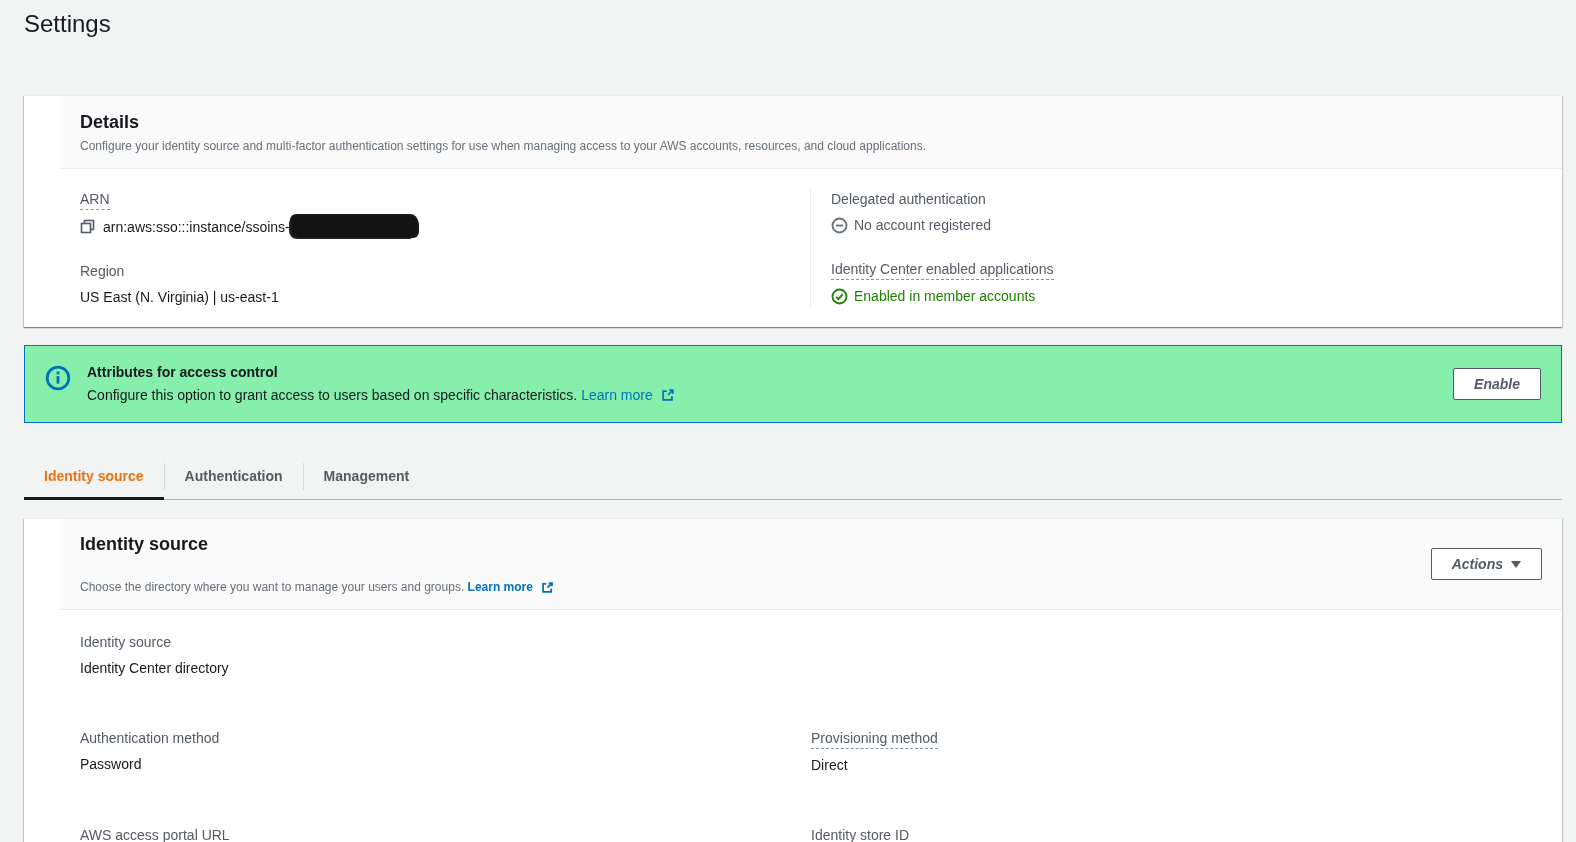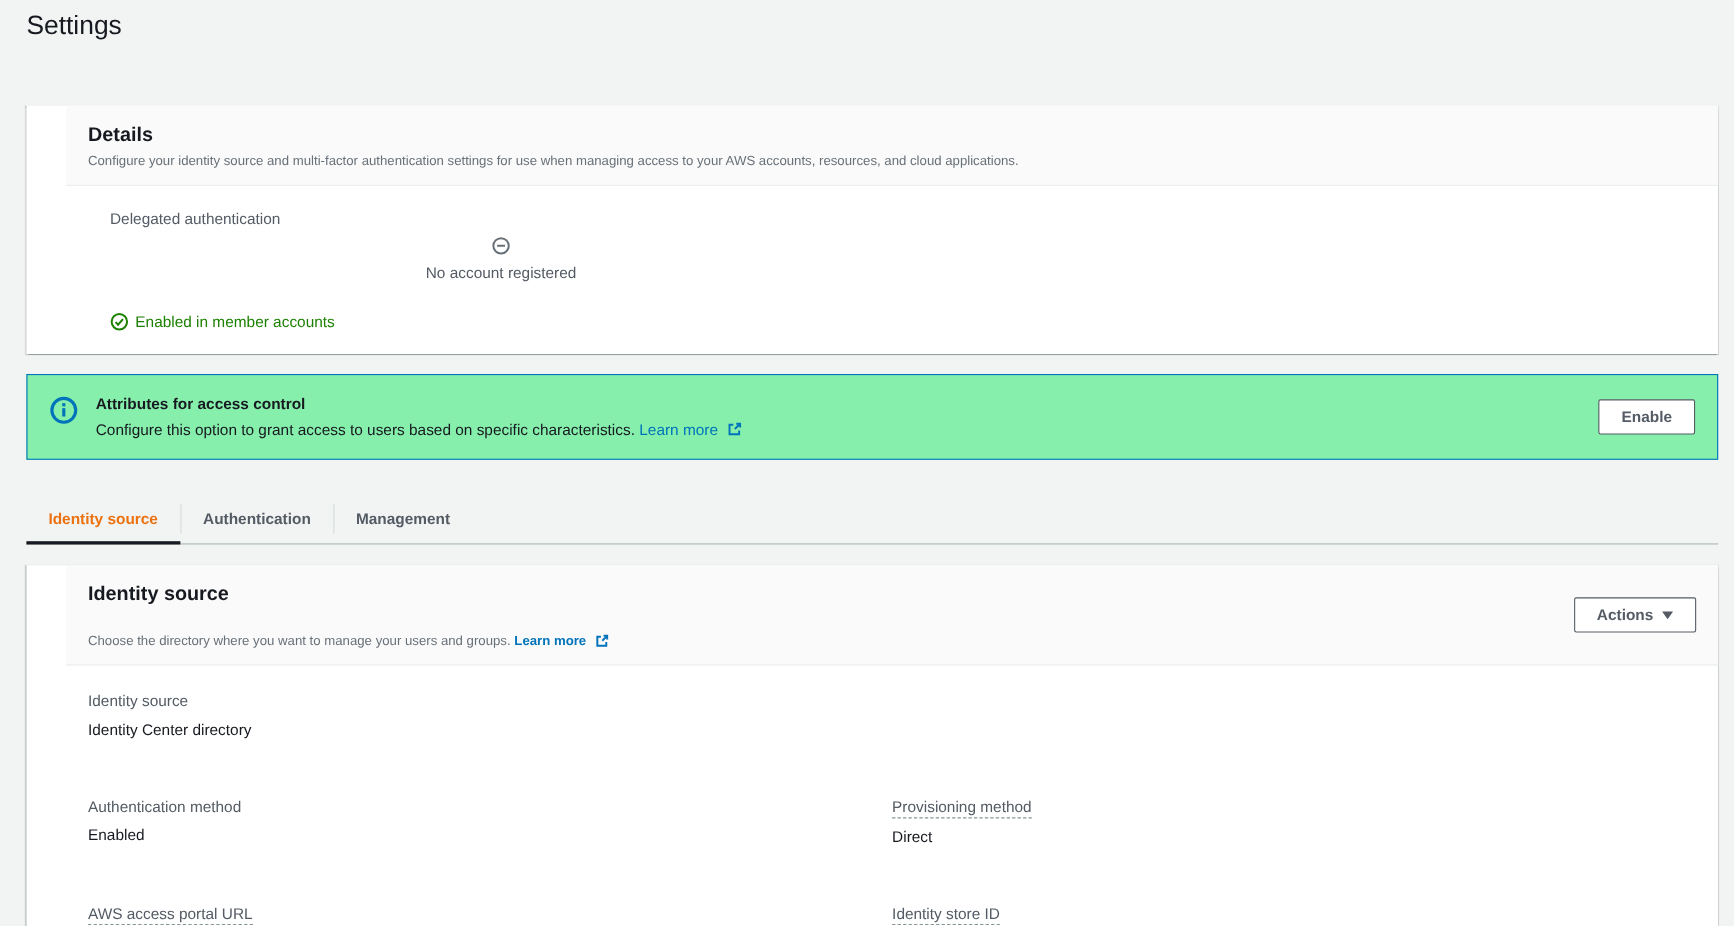--- a/index.html
+++ b/index.html
@@ -39,21 +39,21 @@
   .field:last-child { margin-bottom: 0; }
   .field-label { font-size: 14px; line-height: 20px; color: #545b64; }
   .field-label .tip {
     border-bottom: 1px dashed #879596;
     padding-bottom: 1px;
     display: inline-block;
     line-height: 17px;
   }
   .field-value { font-size: 14px; line-height: 20px; color: #16191f; margin-top: 6px; display: flex; align-items: center; gap: 7px; }
   .status-line { display: flex; align-items: center; gap: 6px; }
-  .status-gray { color: #545b64; flex-direction: column; }
+  .status-gray { color: #545b64; }
   .status-green { color: #1d8102; }
 
   .icon { display: inline-flex; align-items: center; justify-content: center; flex: none; }
   .copy-btn { cursor: pointer; }
 
   .redaction {
     display: inline-block;
     height: 21px;
     background: #131313;
     border-radius: 5px 7px 6px 8px;
@@ -85,20 +85,21 @@
     background: #fff;
     border: 1px solid #545b64;
     border-radius: 2px;
     color: #545b64;
     font-weight: 700;
     font-size: 14px;
     line-height: 20px;
     padding: 5px 20px;
     cursor: pointer;
     font-family: inherit;
+    font-style: italic;
   }
 
   
   .tabs {
     margin-top: 31px;
     display: flex;
     align-items: stretch;
     border-bottom: 1px solid #aab7b8;
   }
   .tab {
@@ -136,34 +137,58 @@
 <body>
 
 <h1 class="page-title">Settings</h1>
 
 <div class="card details-card">
   <div class="card-header">
     <div class="card-title">Details</div>
     <div class="card-desc">Configure your identity source and multi-factor authentication settings for use when managing access to your AWS accounts, resources, and cloud applications.</div>
   </div>
   <div class="card-body two-col">
+    <div class="col-left">
+      <div class="field">
+        <div class="field-label">
+          <span class="tip">ARN</span>
+        </div>
+        <div class="field-value">
+          <span class="icon copy-btn">
+            <svg width="16" height="16" viewBox="0 0 16 16">
+                <rect x="4.5" y="1.5" width="9" height="9" fill="none" stroke="#545b64" stroke-width="1.6"></rect>
+                <rect x="1.5" y="4.5" width="9" height="9" fill="#fff" stroke="#545b64" stroke-width="1.6"></rect>
+              </svg>
+          </span>
+          <span>arn:aws:sso:::instance/ssoins-</span>
+          <span class="redaction" style="width:126px; margin-left:-6px;"></span>
+        </div>
+      </div>
+      <div class="field">
+        <div class="field-label">Region</div>
+        <div class="field-value">US East (N. Virginia) | us-east-1</div>
+      </div>
+    </div>
     <div class="col-right">
       <div class="field">
         <div class="field-label">Delegated authentication</div>
         <div class="field-value status-line status-gray">
           <span class="icon">
             <svg width="17" height="17" viewBox="0 0 16 16">
                 <circle cx="8" cy="8" r="6.6" fill="none" stroke="#687078" stroke-width="1.7"></circle>
                 <line x1="4.6" y1="8" x2="11.4" y2="8" stroke="#687078" stroke-width="1.7"></line>
               </svg>
           </span>
           <span>No account registered</span>
         </div>
       </div>
       <div class="field">
+        <div class="field-label">
+          <span class="tip">Identity Center enabled applications</span>
+        </div>
         <div class="field-value status-line status-green">
           <span class="icon">
             <svg width="17" height="17" viewBox="0 0 16 16">
                 <circle cx="8" cy="8" r="6.6" fill="none" stroke="#1d8102" stroke-width="1.7"></circle>
                 <path d="M4.8 8.3l2.1 2.2 4.2-4.8" fill="none" stroke="#1d8102" stroke-width="1.7"></path>
               </svg>
           </span>
           <span>Enabled in member accounts</span>
         </div>
       </div>
@@ -231,21 +256,21 @@
   </div>
   <div class="source-body">
     <div class="field">
       <div class="field-label">Identity source</div>
       <div class="field-value">Identity Center directory</div>
     </div>
     <div></div>
 
     <div class="field">
       <div class="field-label">Authentication method</div>
-      <div class="field-value">Enabled</div>
+      <div class="field-value">Password</div>
     </div>
     <div class="field">
       <div class="field-label">
         <span class="tip">Provisioning method</span>
       </div>
       <div class="field-value">Direct</div>
     </div>
 
     <div class="field">
       <div class="field-label">

